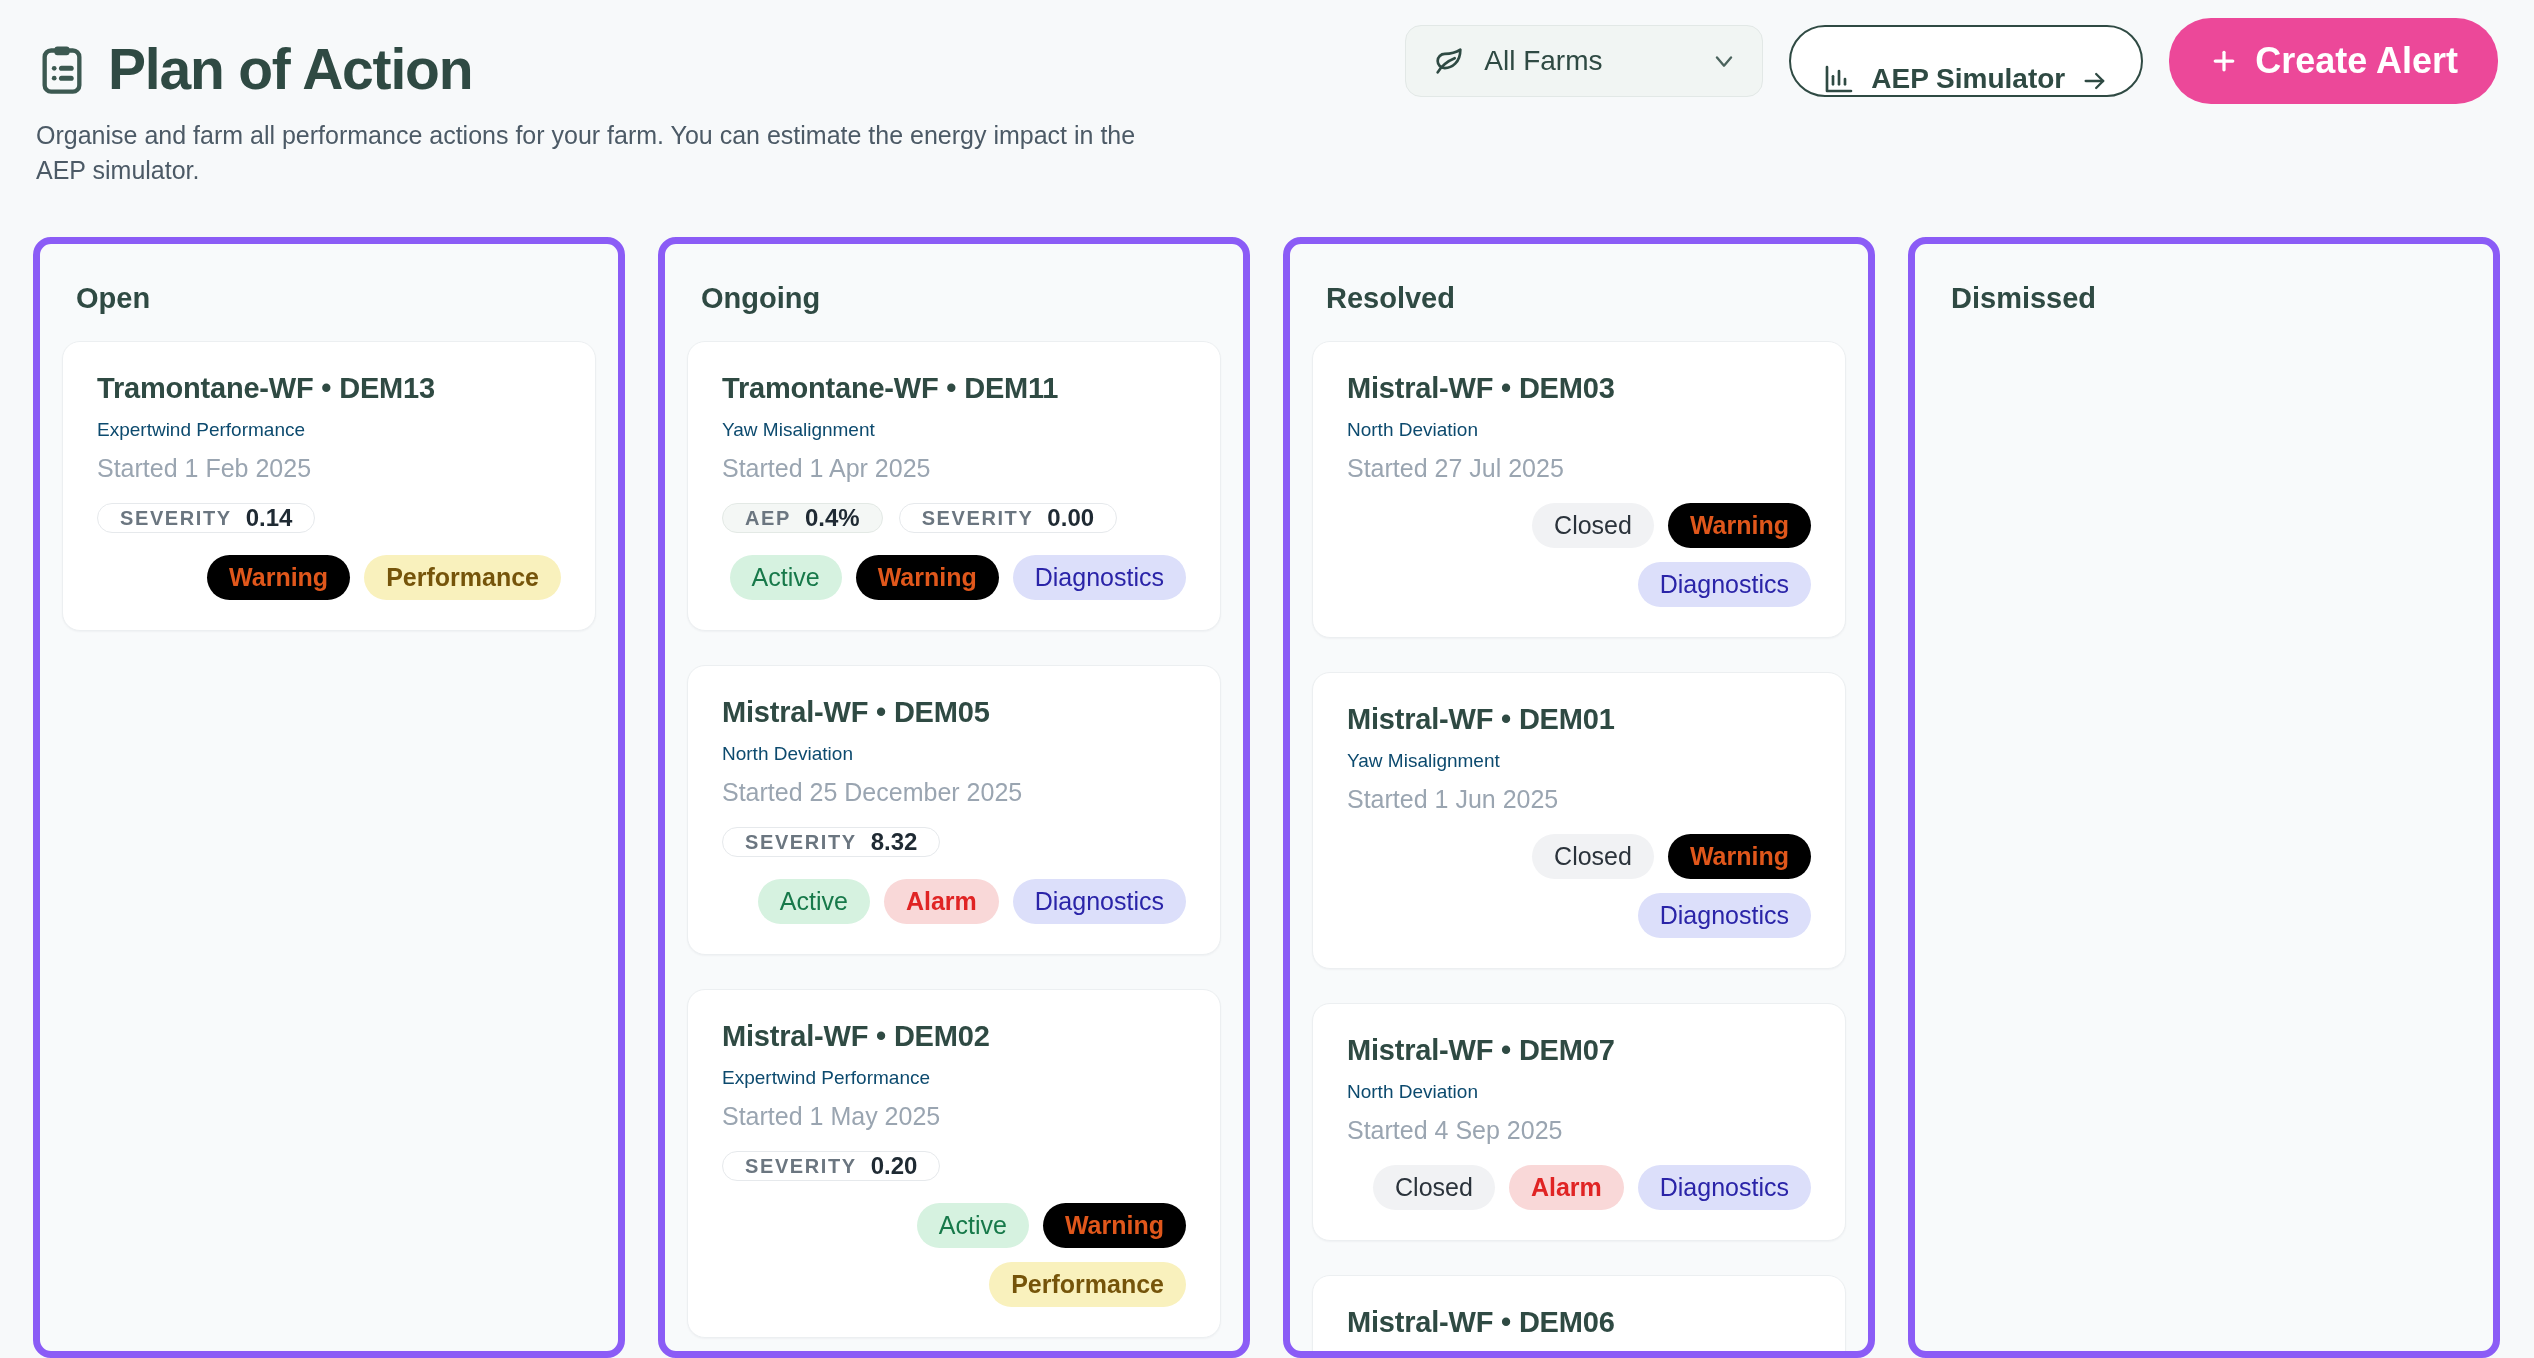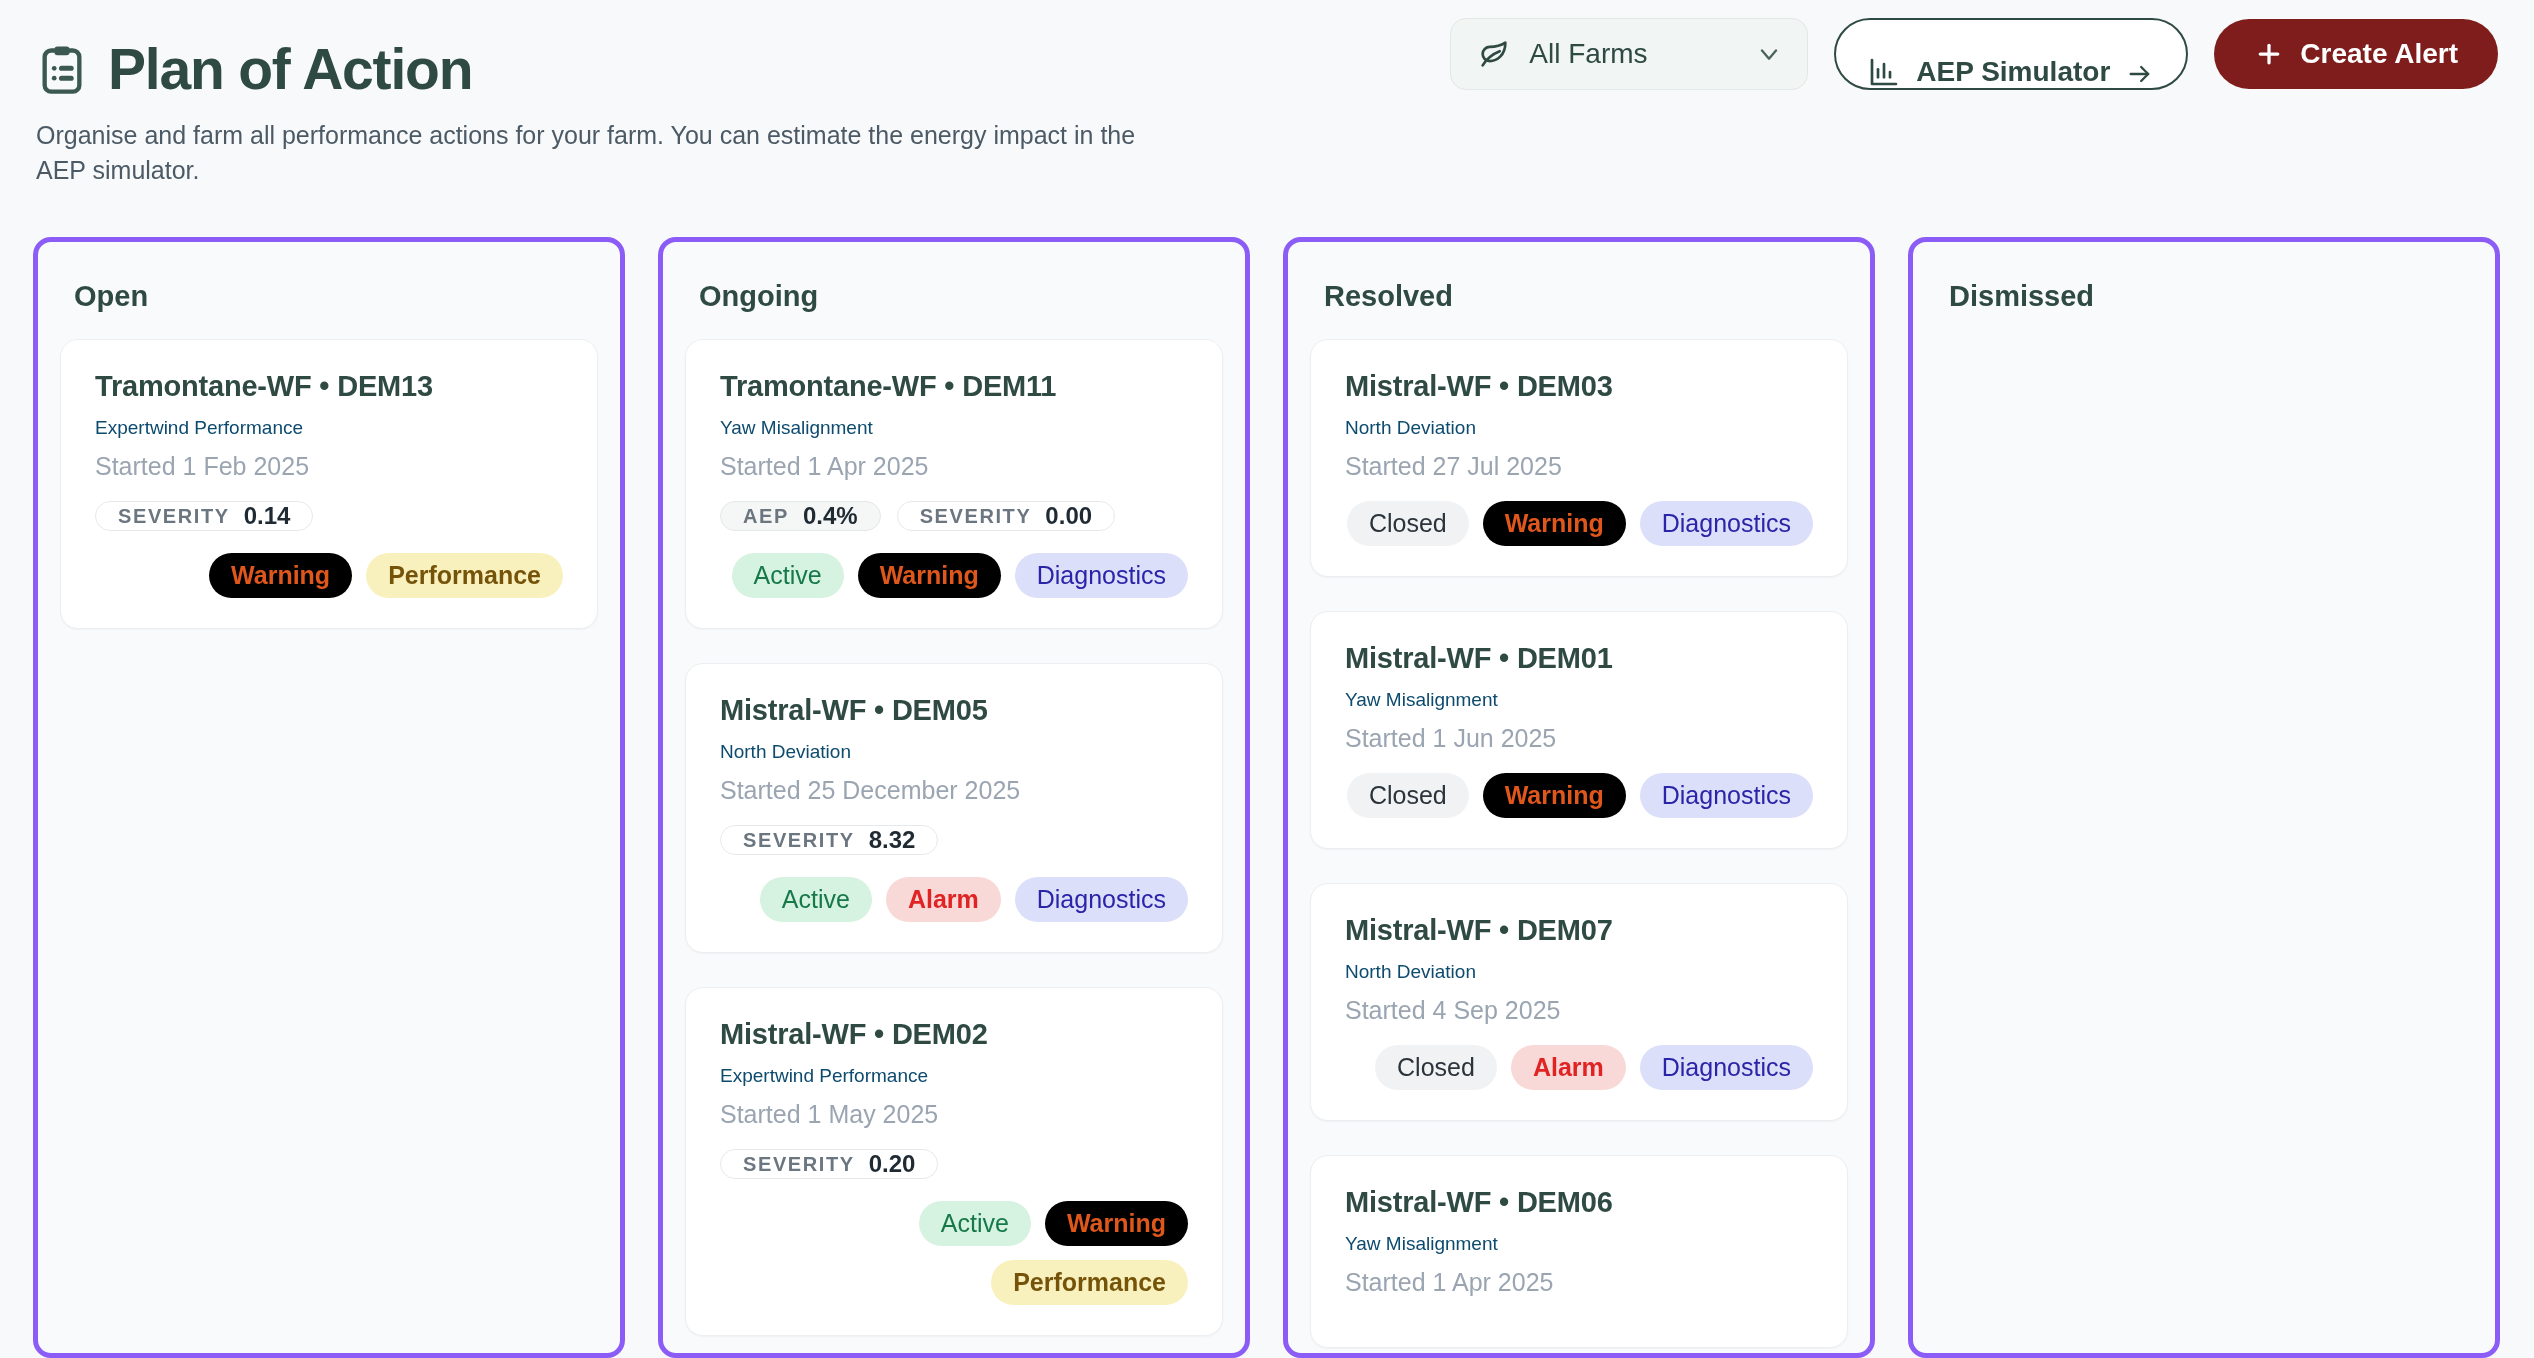--- a/index.html
+++ b/index.html
@@ -84,46 +84,46 @@
     cursor: pointer;
     white-space: nowrap;
   }
   .bars-icon { width: 32px; height: 32px; flex:none; display:block;}
   .arrow-icon { width: 28px; height: 28px; flex:none; display:block;}
 
   .create-btn {
     display: flex;
     align-items: center;
     gap: 16px;
-    height: 70px;
+    height: 86px;
     padding: 0 40px;
-    background: #7f1d1d;
+    background: #ec4899;
     border: none;
     border-radius: 42px;
     color: #ffffff;
-    font-size: 28px;
+    font-size: 36px;
     font-weight: bold;
     cursor: pointer;
     white-space: nowrap;
   }
   .plus-icon { width: 30px; height: 30px; flex:none; display:block;}
 
   
   .board {
     position: absolute;
     left: 33px; top: 237px;
     width: 2477px; height: 1121px;
     display: flex;
     gap: 33px;
   }
   .column {
     width: 592px;
     flex: none;
     background: #f8fafb;
-    border: 5px solid #8b5cf6;
+    border: 7px solid #8b5cf6;
     border-radius: 18px;
     padding: 26px 22px 0 22px;
     overflow: hidden;
   }
   .col-title {
     font-size: 29px;
     font-weight: bold;
     color: #2f4a43;
     margin: 12px 0 26px 14px;
   }

